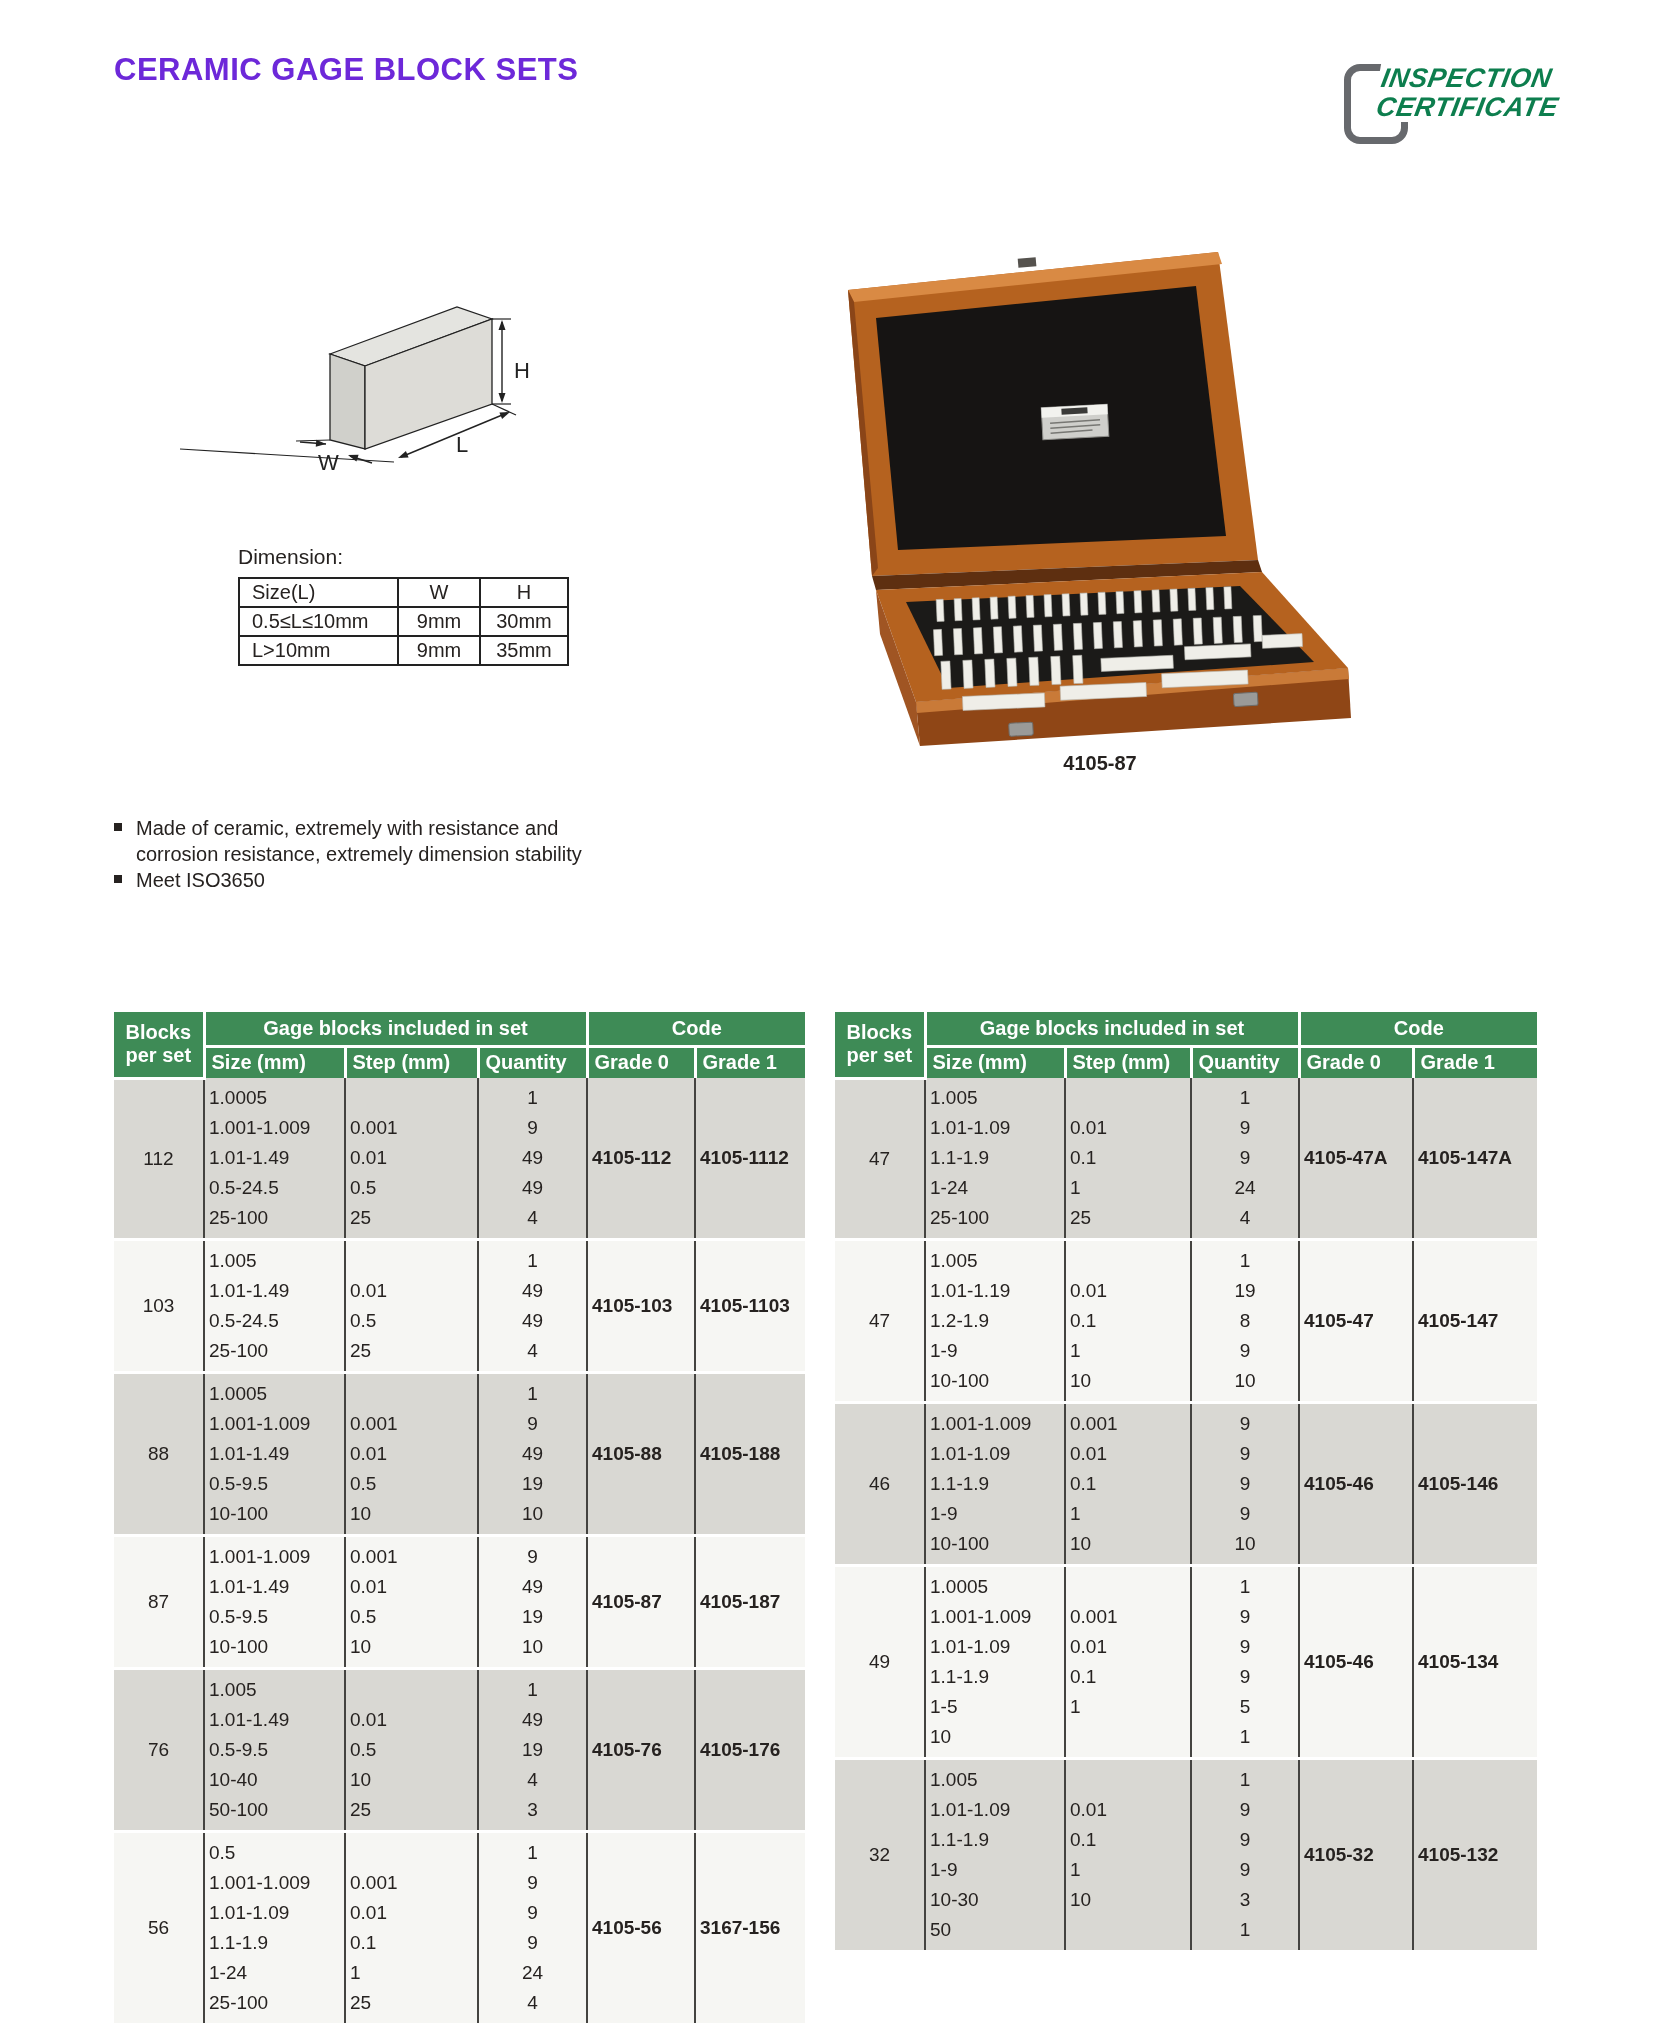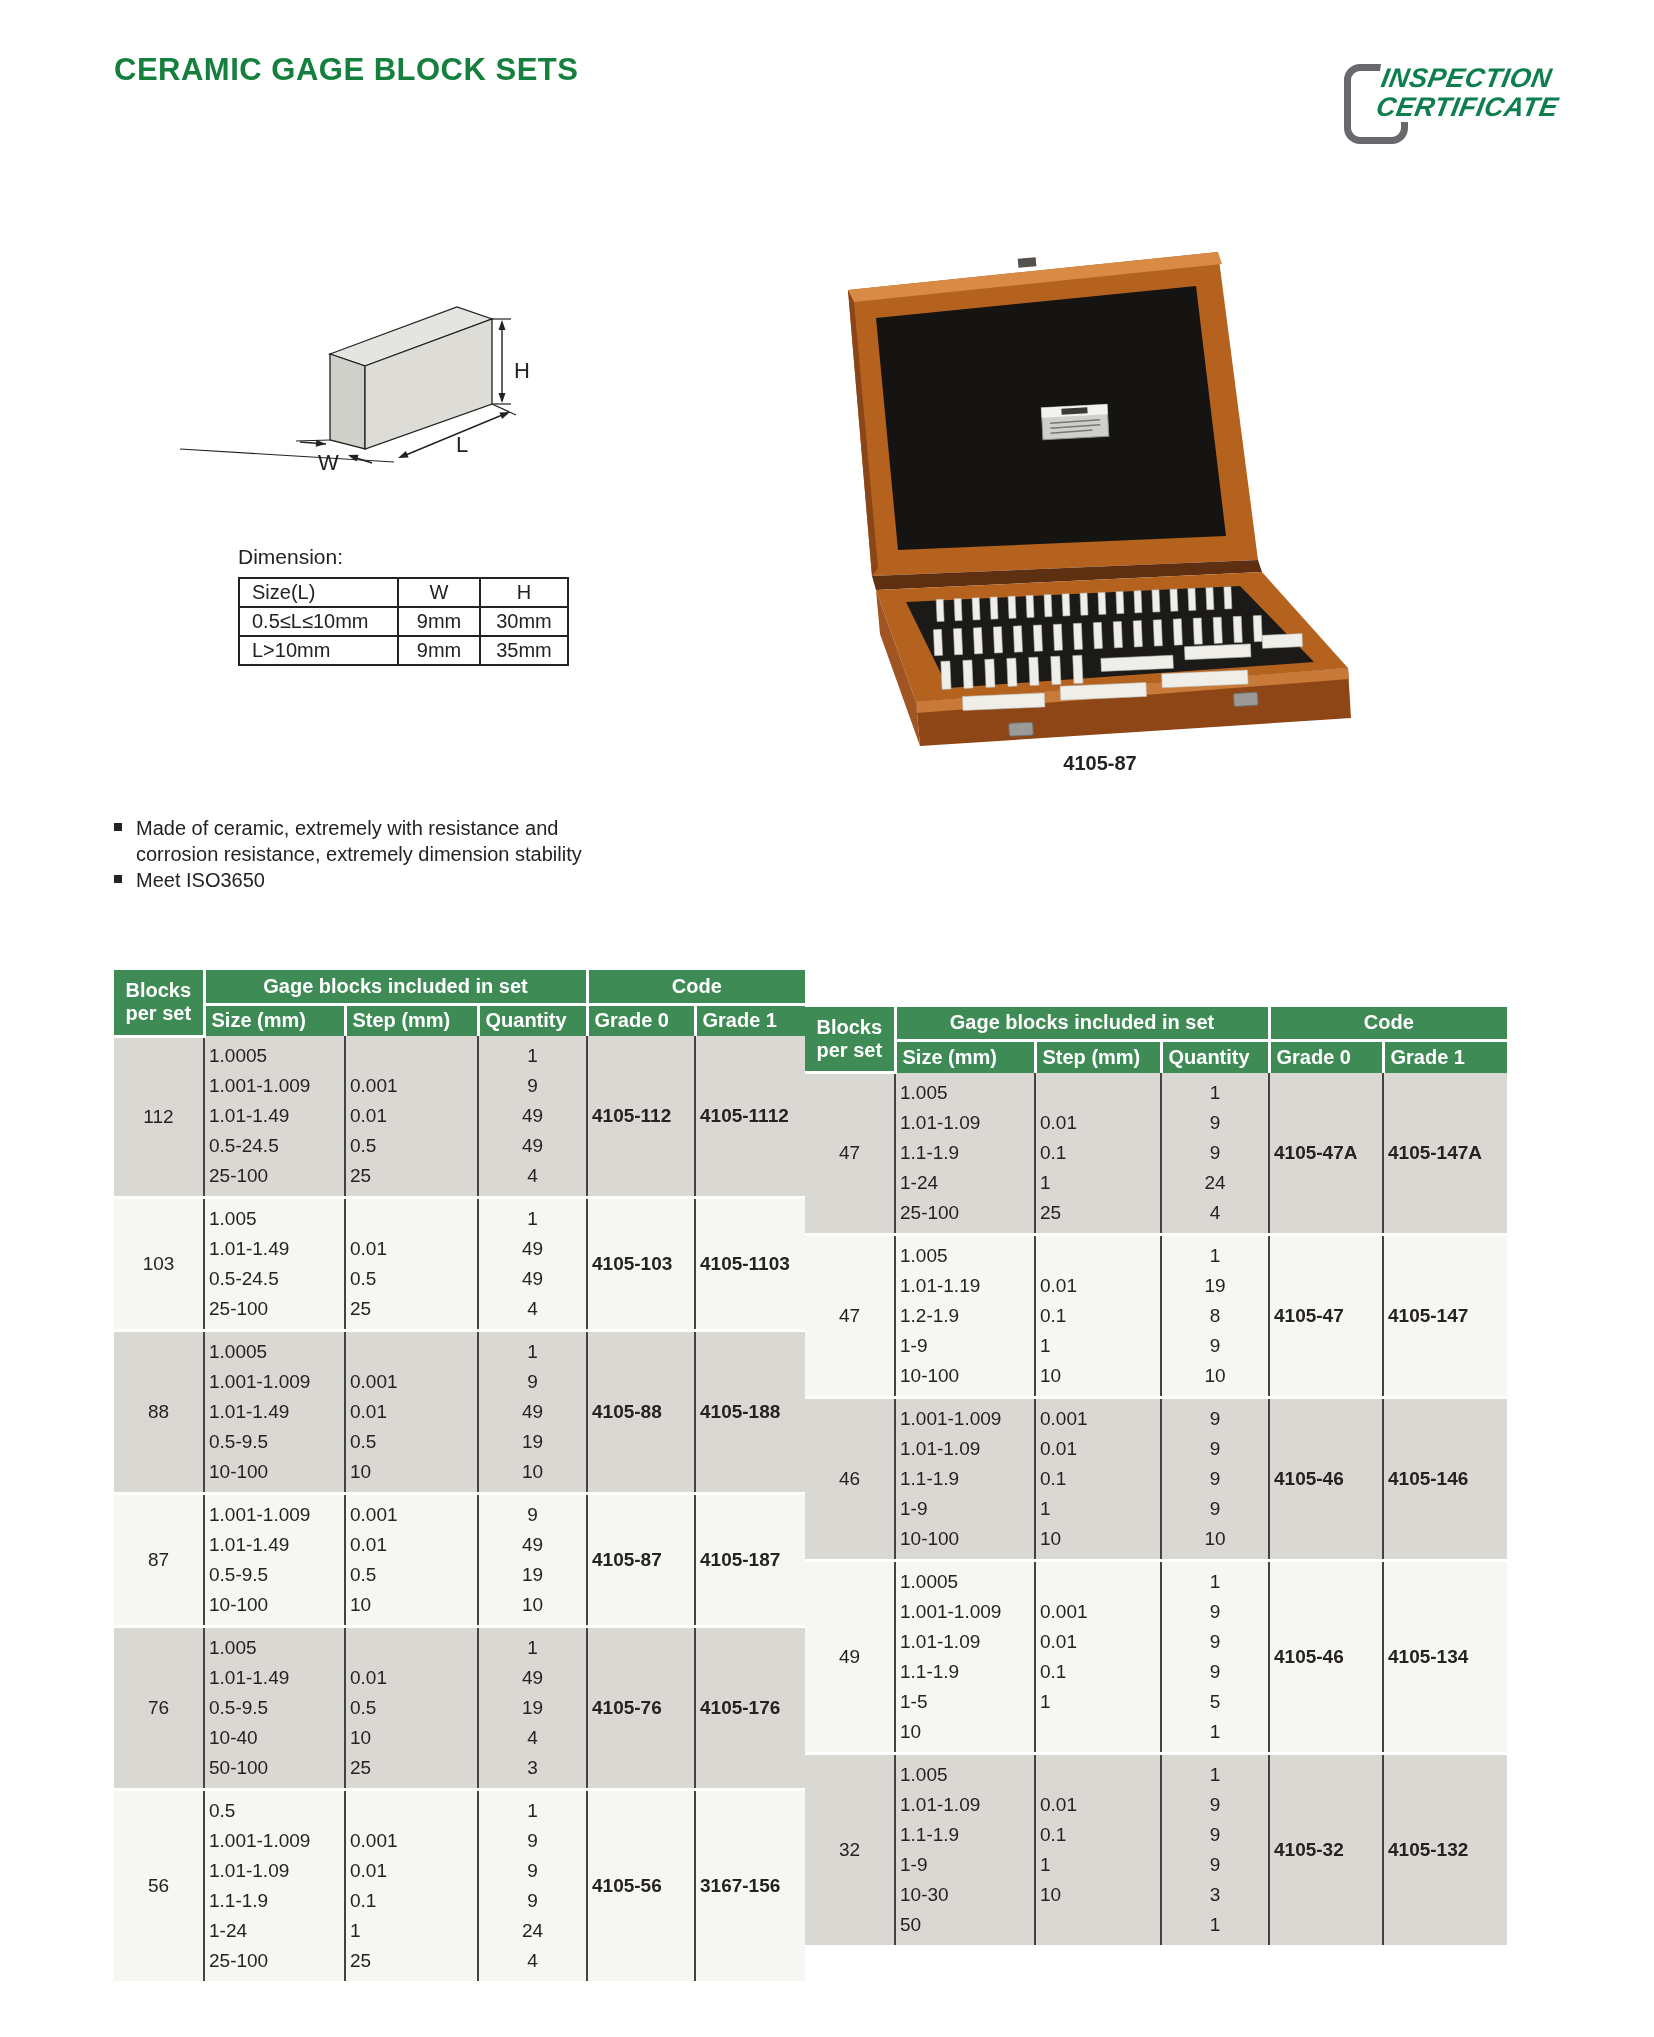--- a/index.html
+++ b/index.html
@@ -1,19 +1,19 @@
 <!DOCTYPE html>
 <html><head>
 <meta charset="utf-8">
 <style>
   html,body{margin:0;padding:0;background:#ffffff;}
   body{width:1654px;height:2037px;position:relative;font-family:"Liberation Sans",sans-serif;color:#262220;}
 
   
-  .page-title{position:absolute;left:114px;top:52px;font-size:31px;font-weight:bold;letter-spacing:.5px;color:#15803d;}
+  .page-title{position:absolute;left:114px;top:52px;font-size:31px;font-weight:bold;letter-spacing:.5px;color:#6d28d9;}
 
   
   .cert-logo{position:absolute;left:1344px;top:58px;width:230px;height:85px;}
   .cert-frame{position:absolute;left:0;top:6px;width:50px;height:66px;border:7px solid #67696d;border-radius:16px;}
   .cert-text{position:absolute;left:32px;top:6px;transform:skewX(-10deg);}
   .cert-text div{font-size:27px;line-height:29px;font-weight:bold;font-style:italic;color:#0d7e4e;letter-spacing:.5px;background:#ffffff;padding:0 3px;}
 
   
   .block-diagram{position:absolute;left:180px;top:292px;}
 
@@ -29,21 +29,21 @@
   
   .photo{position:absolute;left:810px;top:238px;width:560px;height:515px;}
   .photo-caption{position:absolute;left:820px;top:752px;width:560px;text-align:center;font-size:20px;font-weight:bold;}
 
   
   .features{position:absolute;left:114px;top:815px;width:560px;list-style:none;margin:0;padding:0;}
   .features li{position:relative;padding-left:22px;font-size:20px;line-height:26px;}
   .features li::before{content:"";position:absolute;left:0;top:8px;width:8px;height:8px;background:#262220;}
 
   
-  .tables-row{position:absolute;left:114px;top:970px;display:flex;align-items:center;}
+  .tables-row{position:absolute;left:114px;top:1012px;display:flex;gap:30px;align-items:flex-start;}
   table.set-table{border-collapse:collapse;table-layout:fixed;font-size:19px;}
   table.set-table.left{width:691px;}
   table.set-table.right{width:702px;}
   .set-table thead th{background:#3e8b56;color:#ffffff;font-weight:bold;font-size:20px;border:3px solid #ffffff;padding:0 6px;}
   .set-table thead tr:first-child th{border-top:none;}
   .set-table thead th:first-child{border-left:none;}
   .set-table thead th:last-child{border-right:none;}
   .set-table thead tr:last-child th{border-bottom:none;}
   .set-table thead tr:first-child{height:34px;}
   .set-table thead tr:last-child{height:32px;}

